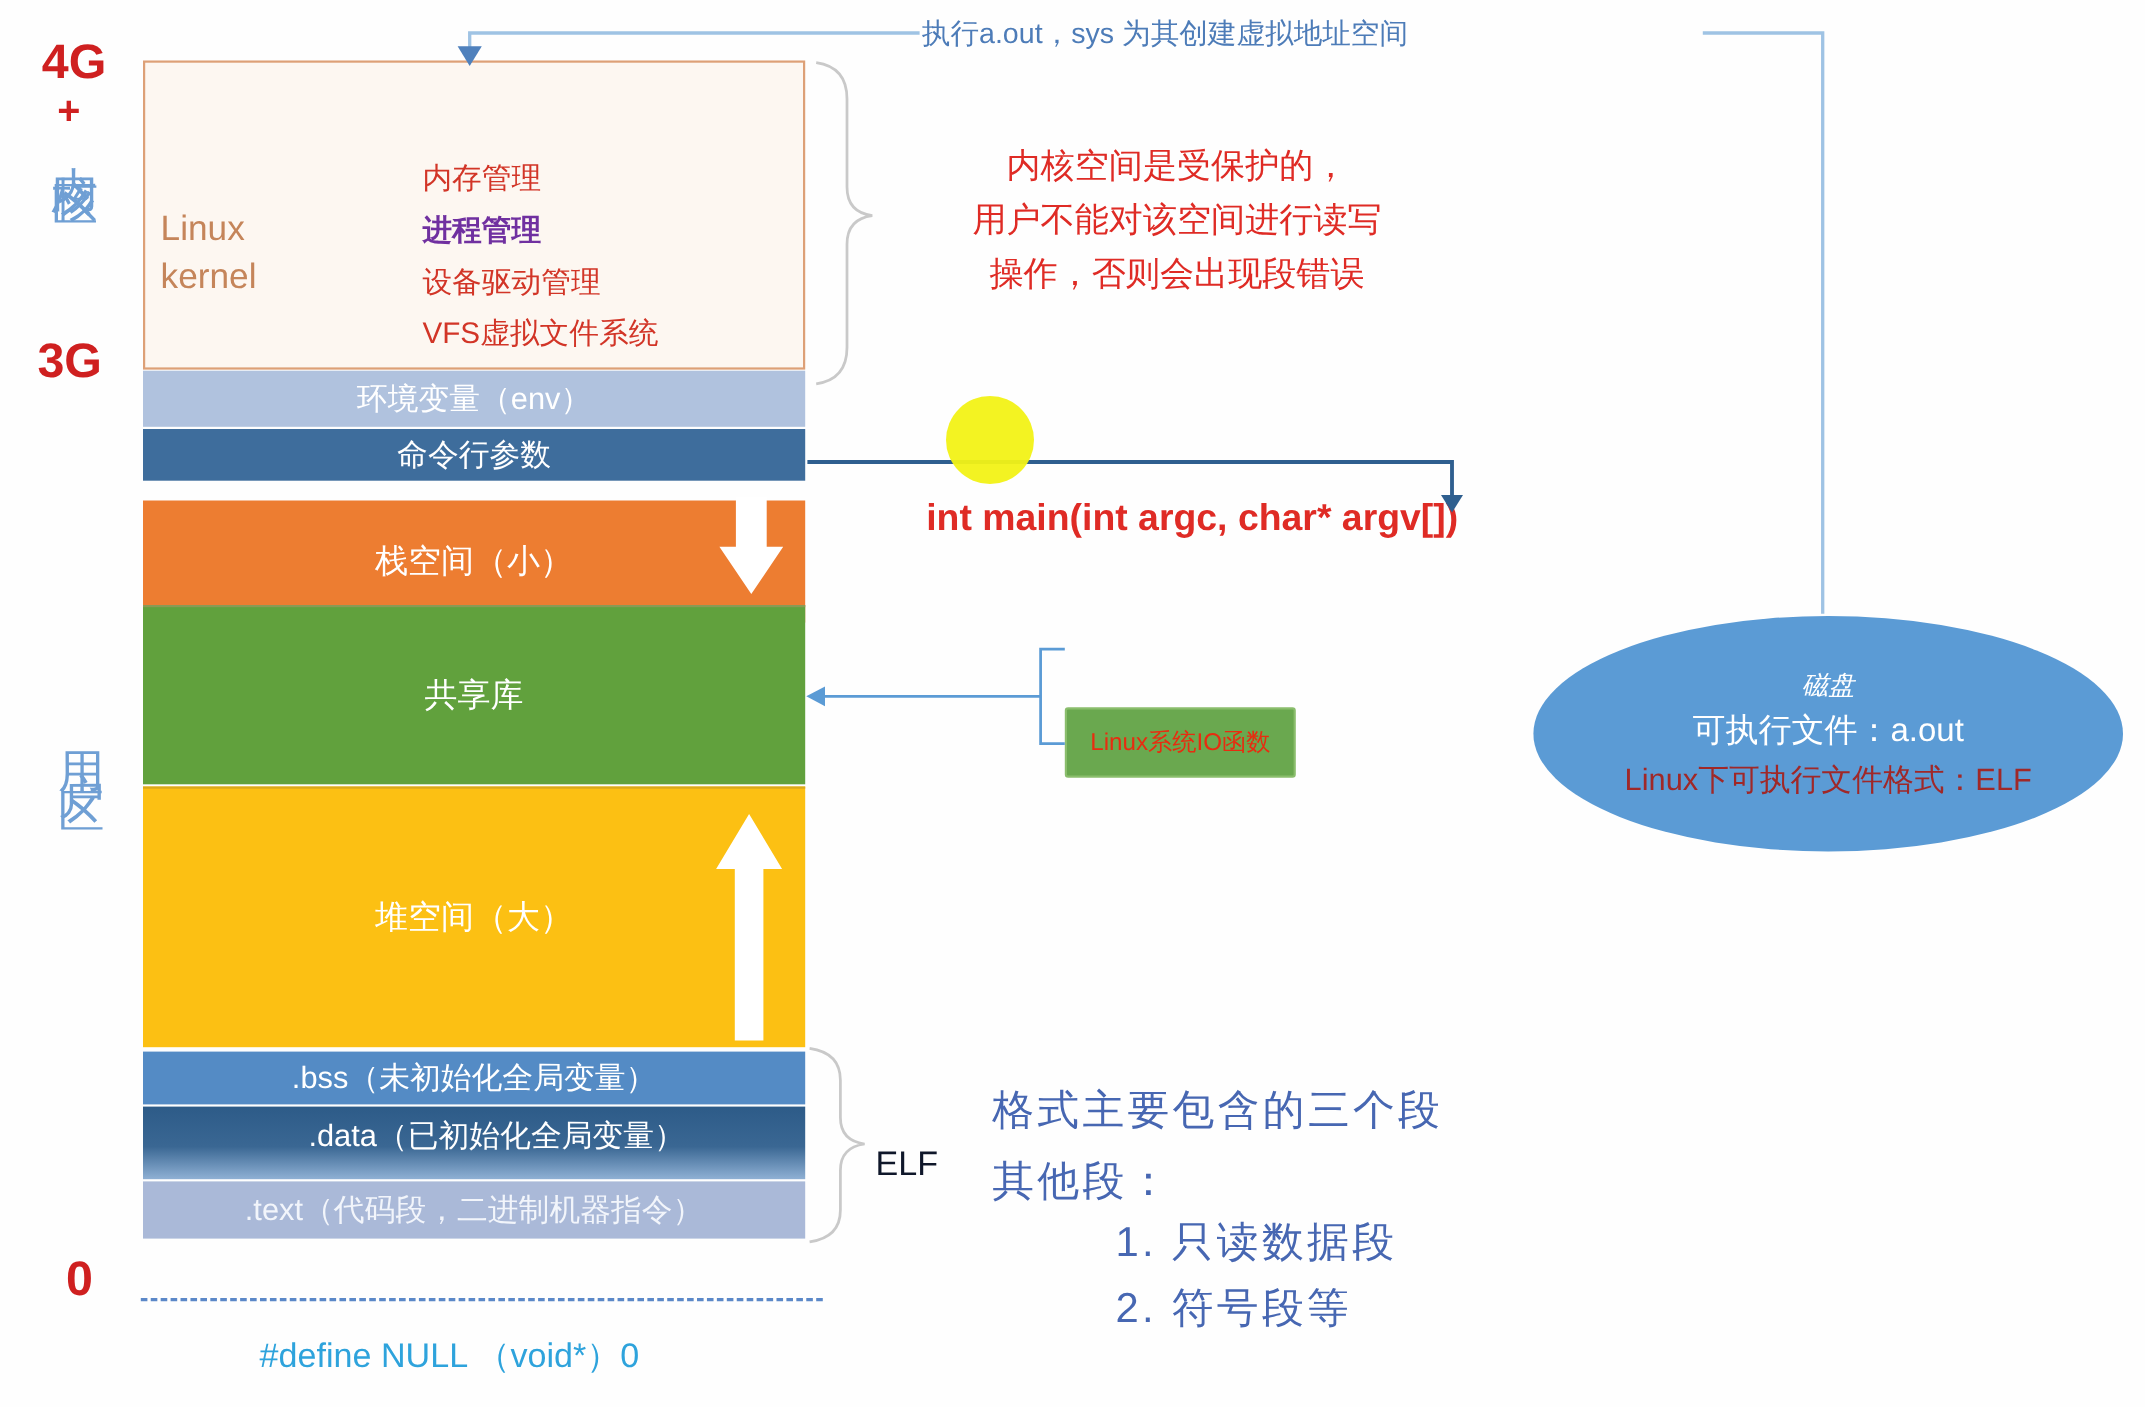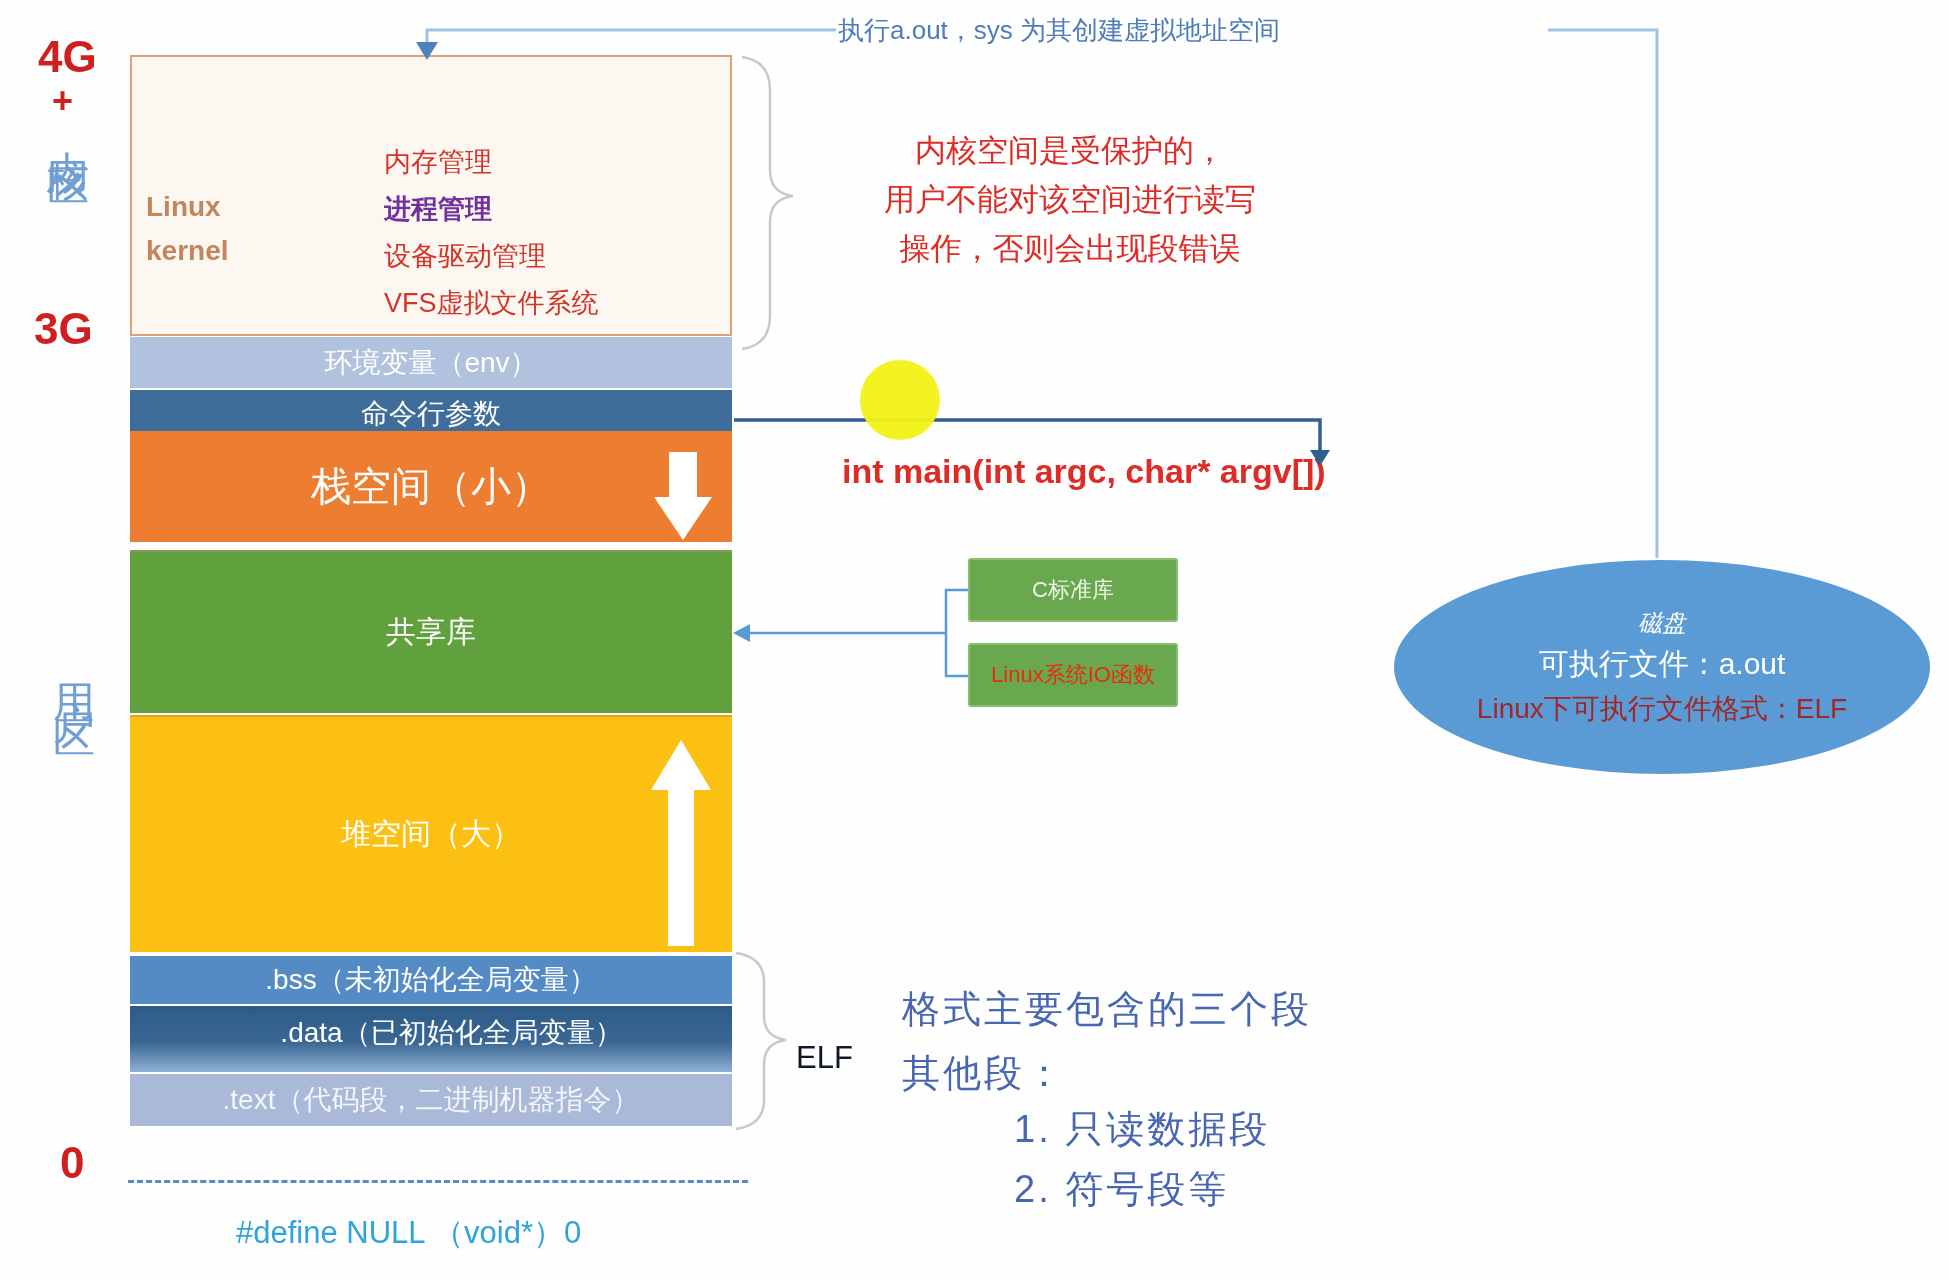--- a/index.html
+++ b/index.html
@@ -16,27 +16,27 @@
   
   .band {
     position:absolute; left:130px; width:602px;
     display:flex; align-items:center; justify-content:center;
     color:#ffffff; font-size:28px;
   }
   #kernel-box {
     position:absolute; left:130px; top:55px; width:602px; height:281px;
     background:#fdf7f1; border:2px solid #dda077;
   }
-  .kernel-name { position:absolute; left:14px; top:128px; color:#c5855a; font-size:28px; line-height:44px;font-weight:bold; }
+  .kernel-name { position:absolute; left:14px; top:128px; color:#c5855a; font-size:32px; line-height:44px; }
   .kernel-features { position:absolute; left:252px; top:82px; font-size:27px; line-height:47px; }
   .feat-red { color:#d23527; }
   .feat-purple { color:#7030a0; font-weight:bold; }
   #band-env       { top:337px; height:51px;  background:#b0c2de; }
   #band-cmdline   { top:390px; height:47px;  background:#3e6d9c; }
-  #band-stack     { top:431px; height:111px; background:#ed7d31; font-size:40px; }
+  #band-stack     { top:455px; height:111px; background:#ed7d31; font-size:30px; }
   #band-shared    { top:550px; height:163px; background:#61a13d; font-size:30px; border-top:2px solid #8a9a55;}
   #band-heap      { top:715px; height:237px; background:#fcc013; font-size:30px; border-top:2px solid #d9a81d;}
   #band-bss       { top:956px; height:48px;  background:#548bc5; }
   #band-data      { top:1006px; height:66px; background:linear-gradient(#2d5b88 0%, #3a6793 55%, #8fb0d4 100%); align-items:flex-start; padding-top:8px;padding-left:41px; }
   #band-text      { top:1074px; height:52px; background:#aab9d8; color:#f2f5fb;text-align:center; }
   #band-protected { top:1128px; height:50px; background:#ffffff; border:2px solid #89a6cd; color:#6b9bd2; }
   #protected-dashed-line { position:absolute; left:128px; top:1180px; width:620px; border-top:3px dashed #5b88c8; }
   
   .note-red  { position:absolute; color:#df2b25; }
   .note-blue { position:absolute; color:#4767b2; }
@@ -114,21 +114,20 @@
 
   <div class="note-red" id="main-signature">int main(int argc, char* argv[])</div>
 
   <div id="elf-label">ELF</div>
 
   <div class="note-blue elf-big" style="left:902px; top:942px;">格式主要包含的三个段</div>
   <div class="note-blue elf-big" style="left:902px; top:1006px;">其他段：</div>
   <div class="note-blue elf-big" style="left:1014px; top:1062px;">1. 只读数据段</div>
   <div class="note-blue elf-big" style="left:1014px; top:1122px;">2. 符号段等</div>
 
-  <div class="lib-box" id="lib-c">C标准库</div>
   <div class="lib-box" id="lib-io">Linux系统IO函数</div>
 
   <div id="disk-ellipse">
     <div class="d1">磁盘</div>
     <div class="d2">可执行文件：a.out</div>
     <div class="d3">Linux下可执行文件格式：ELF</div>
   </div>
 
   <svg id="overlay" viewBox="0 0 1950 1279" xmlns="http://www.w3.org/2000/svg">
 

